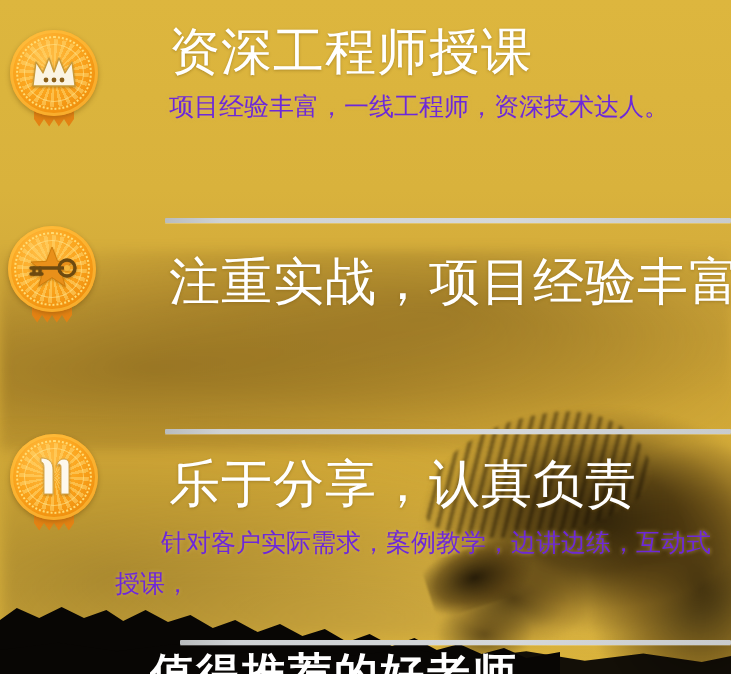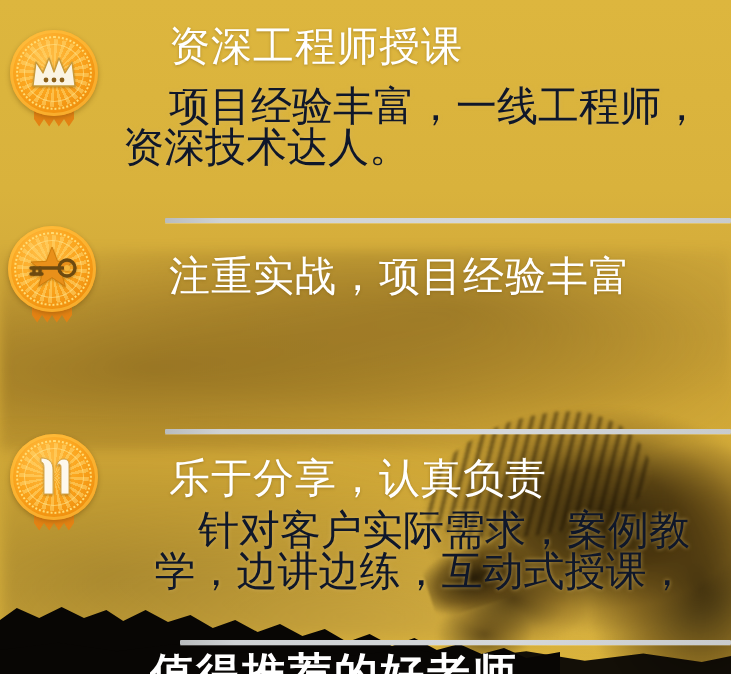--- a/index.html
+++ b/index.html
@@ -125,37 +125,37 @@
     position:absolute;left:0;right:0;top:0;bottom:20px;
     display:flex;align-items:center;justify-content:center;
     color:#fdf6e3;
     text-shadow:0 1px 2px rgba(110,68,0,.55);
   }
   .medal svg{display:block;filter:drop-shadow(0 1px 1px rgba(120,75,0,.45));}
 
   
   .title{
     position:absolute;color:#ffffff;
-    font-size:41px;line-height:1;letter-spacing:1px;
+    font-size:51px;line-height:1;letter-spacing:1px;
     font-weight:400;white-space:nowrap;
     text-shadow:0 1px 3px rgba(120,88,20,.45);
   }
   .t1{left:169px;top:26px;}
   .t2{left:169px;top:256px;}
   .t3{left:169px;top:458px;}
 
   .body-text{
-    position:absolute;color:#0f172a;
-    font-size:41px;line-height:41px;letter-spacing:0px;
+    position:absolute;color:#6d28d9;
+    font-size:25px;line-height:41px;letter-spacing:0px;
     text-indent:46px;font-weight:400;
     text-shadow:0 0 4px rgba(214,180,96,.75);
   }
   .b1{left:123px;width:600px;top:86px;}
   .b2{left:113px;width:616px;top:303px;}
-  .b3{left:115px;width:612px;top:510px;text-align:center;}
+  .b3{left:115px;width:612px;top:522px;}
 
   .footline{
     position:absolute;left:150px;top:652px;width:560px;height:22px;
     overflow:hidden;color:#ffffff;font-size:44px;line-height:44px;
     font-weight:700;letter-spacing:2px;white-space:nowrap;
   }
 </style>
 </head>
 <body>
 

